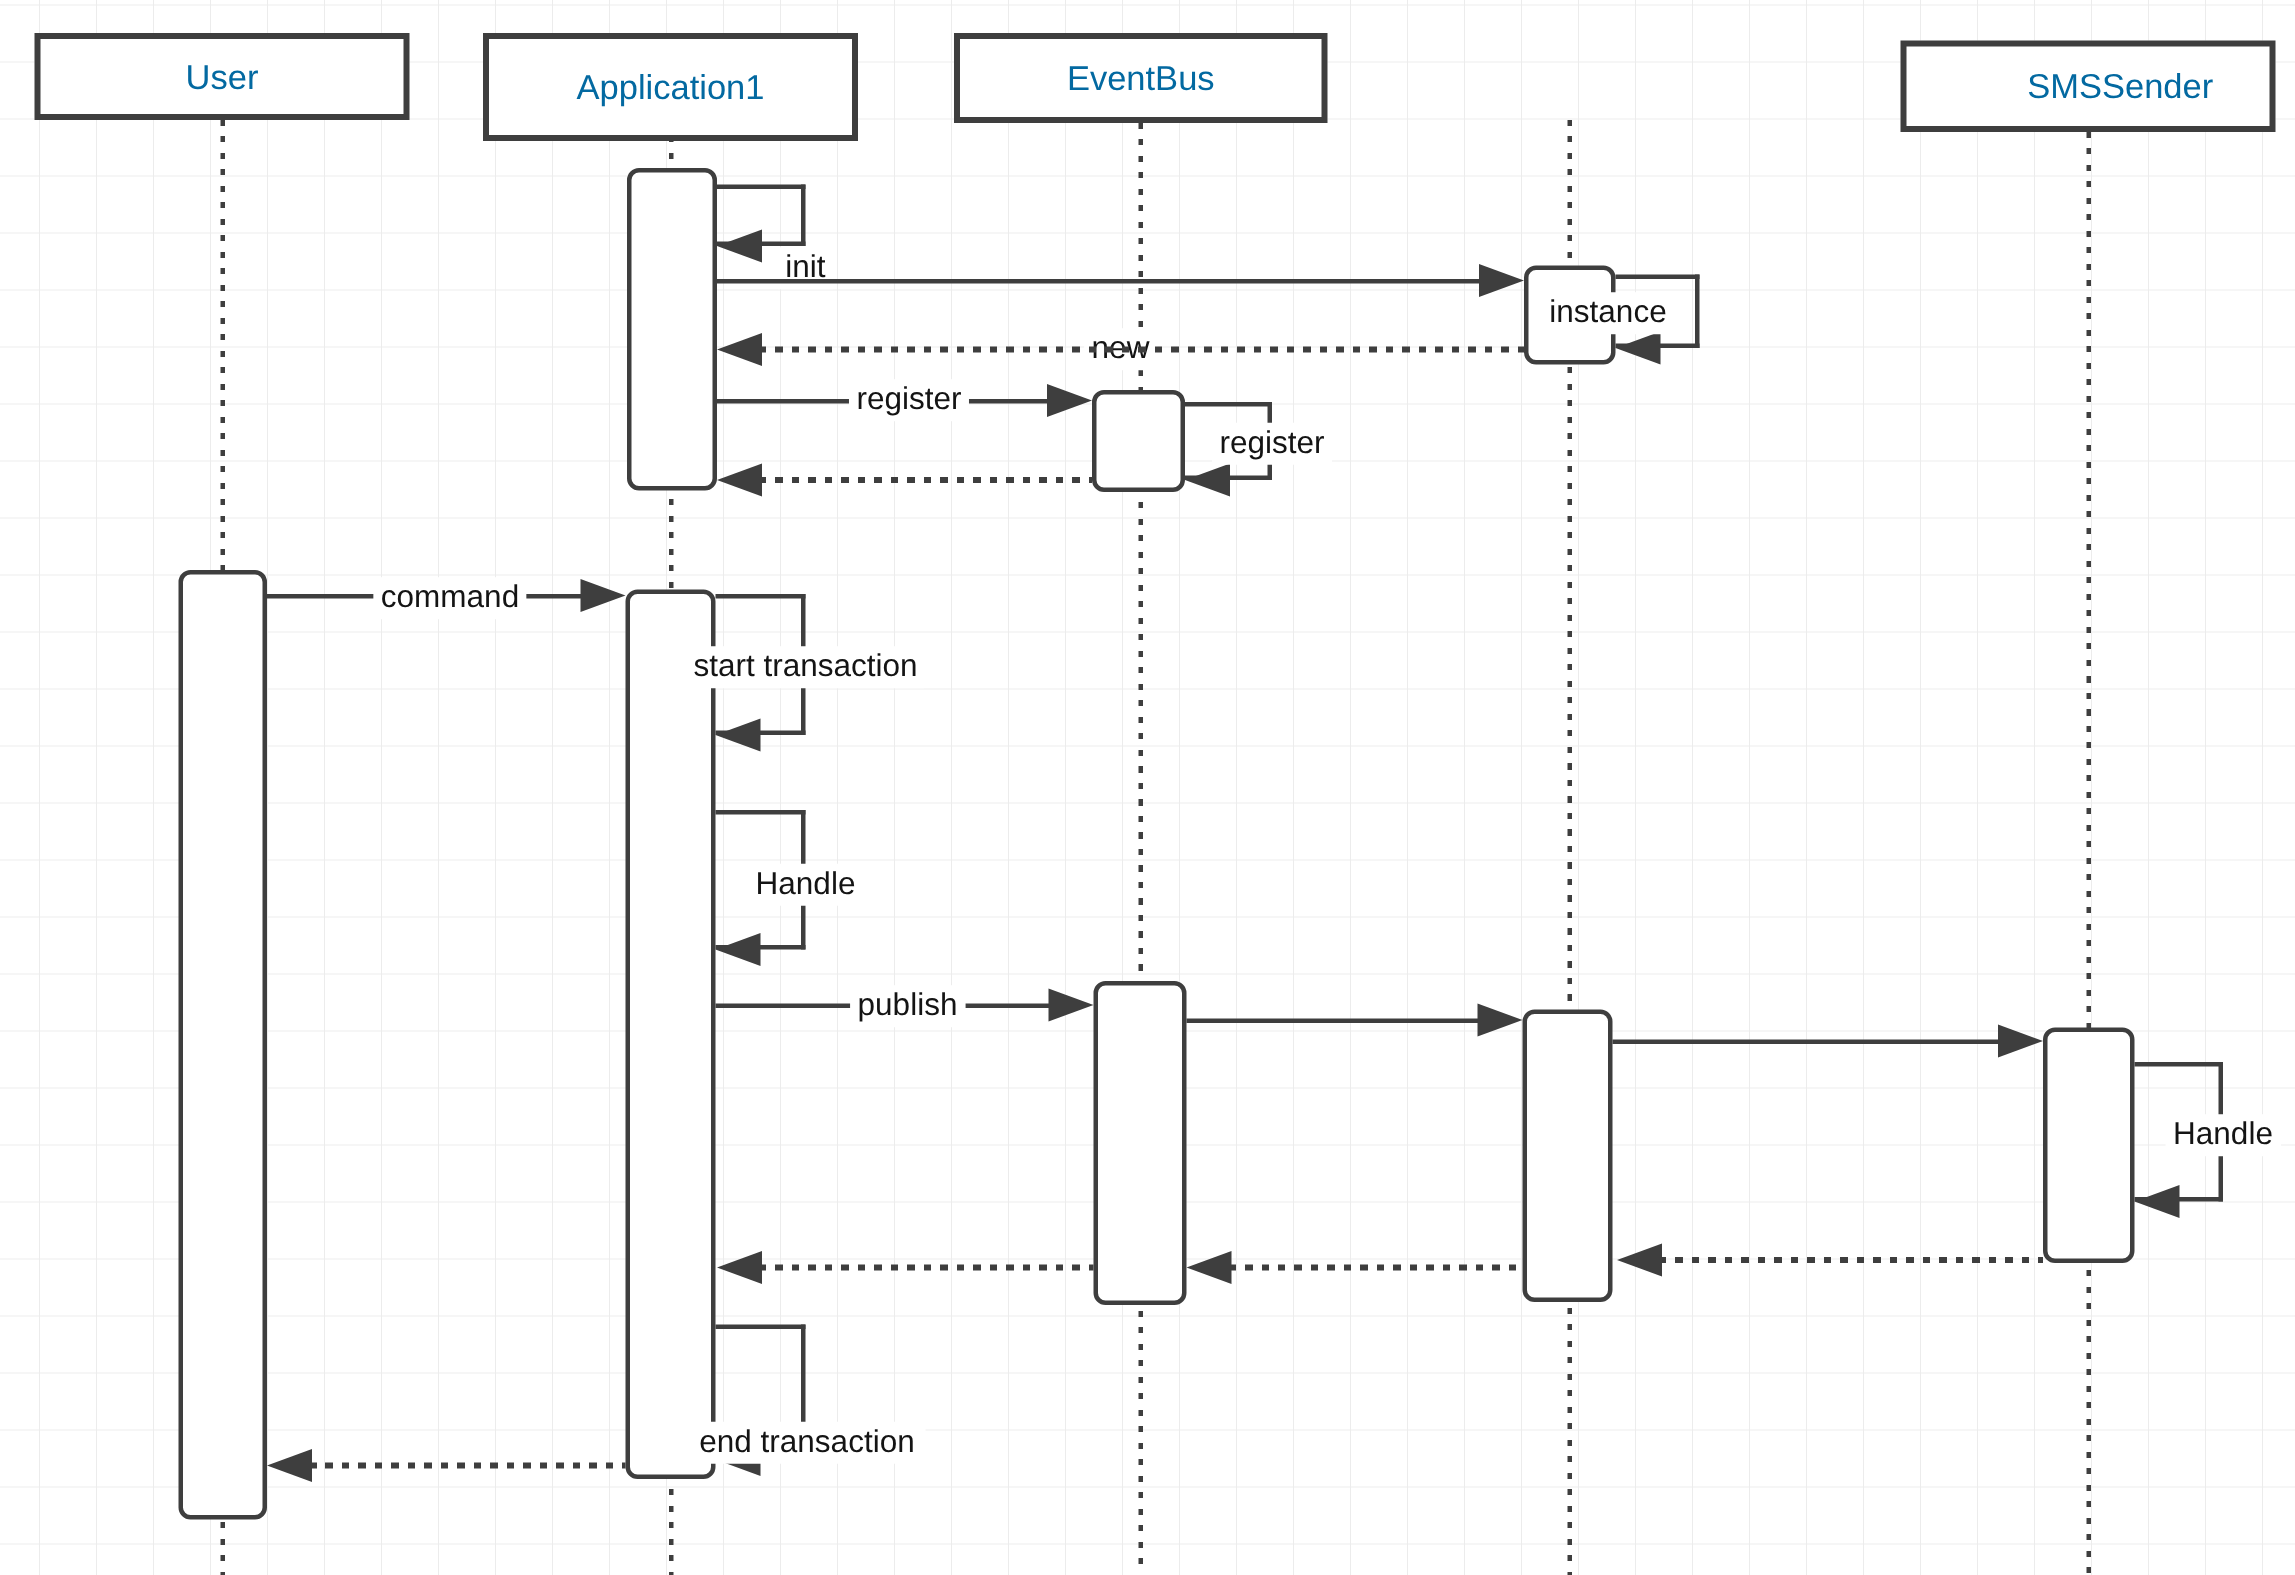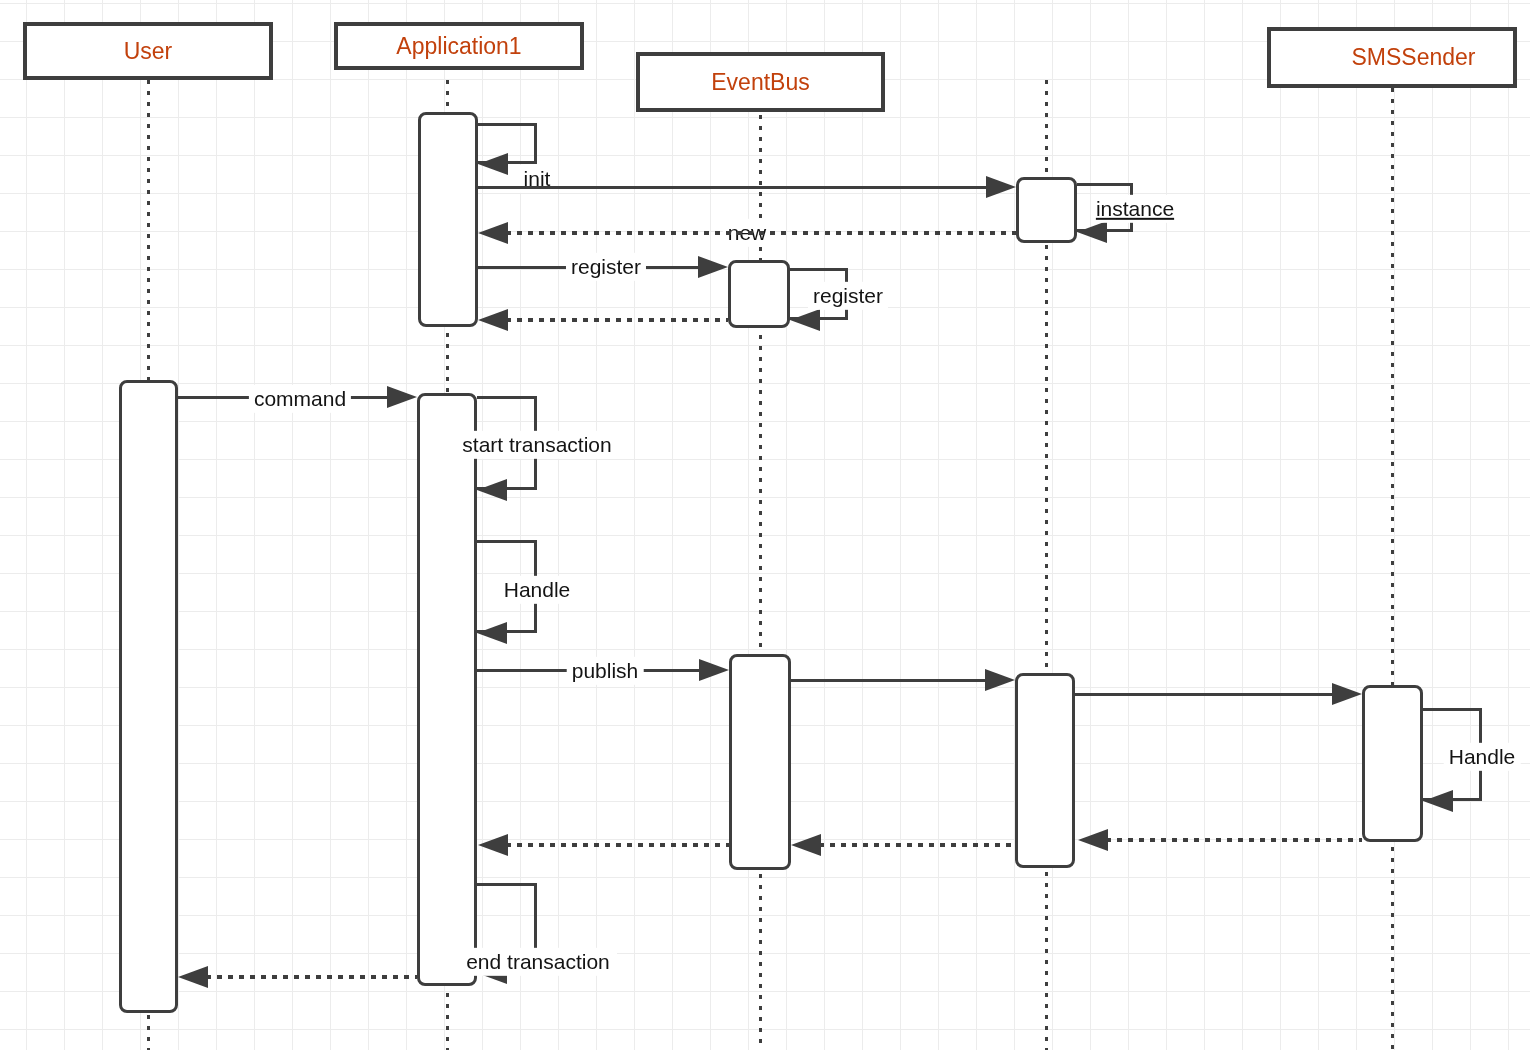--- a/index.html
+++ b/index.html
@@ -21,21 +21,21 @@
 
   
   .pbox {
     position: absolute;
     background: #fff;
     border: 4px solid #3e3e3e;
     display: flex;
     align-items: center;
     justify-content: center;
     font-size: 23px;
-    color: #c2410c;
+    color: #0369a1;
   }
 
   
   .lifeline {
     position: absolute;
     width: 3px;
     background-image: repeating-linear-gradient(180deg, #3e3e3e 0 4px, transparent 4px 11px);
   }
 
   
@@ -108,24 +108,24 @@
 
   <div class="lifeline" style="left:146.5px; top:80px; height:970px;"></div>
   <div class="lifeline" style="left:445.5px; top:80px; height:970px;"></div>
   <div class="lifeline" style="left:758.5px; top:82px; height:968px;"></div>
   <div class="lifeline" style="left:1044.5px; top:80px; height:970px;"></div>
   <div class="lifeline" style="left:1390.5px; top:88px; height:962px;"></div>
 
   <div class="pbox" style="left:23px; top:22px; width:250px; height:58px;">
     <span>User</span>
   </div>
-  <div class="pbox" style="left:322px; top:22px; width:250px; height:48px;margin-left:12px;">
+  <div class="pbox" style="left:322px; top:22px; width:250px; height:72px;">
     <span>Application1</span>
   </div>
-  <div class="pbox" style="left:636px; top:22px; width:249px; height:60px;margin-top:30px;">
+  <div class="pbox" style="left:636px; top:22px; width:249px; height:60px;">
     <span>EventBus</span>
   </div>
   <div class="pbox" style="left:1267px; top:27px; width:250px; height:61px;padding-left:43px;">
     <span>SMSSender</span>
   </div>
 
   <div class="act" style="left:418px; top:112px; width:60px; height:215px;"></div>
   <div class="act" style="left:1016px; top:177px; width:61px; height:66px;"></div>
   <div class="act" style="left:728px; top:260px; width:62px; height:68px;"></div>
   <div class="act" style="left:119px; top:380px; width:59px; height:633px;"></div>
@@ -142,21 +142,21 @@
 
   <div>
     <div class="mline" style="left:478px; top:185.5px; width:514px;"></div>
     <div class="arr-r" style="left:986px; top:176px;"></div>
     <span class="mlabel" style="left:747px; top:187px;margin-top:46px;">new</span>
   </div>
 
   <div>
     <div class="loop" style="left:1077px; top:183px; width:56px; height:49px;"></div>
     <div class="arr-l" style="left:1077px; top:221px;"></div>
-    <span class="mlabel" style="left:1135px; top:209px;text-decoration:underline;">instance</span>
+    <span class="mlabel" style="left:1072px; top:209px;">instance</span>
   </div>
 
   <div>
     <div class="rline" style="left:506px; top:231px; width:510px;"></div>
     <div class="arr-l" style="left:478px; top:222px;"></div>
   </div>
 
   <div>
     <div class="mline" style="left:478px; top:265.5px; width:228px;"></div>
     <div class="arr-r" style="left:698px; top:256px;"></div>

